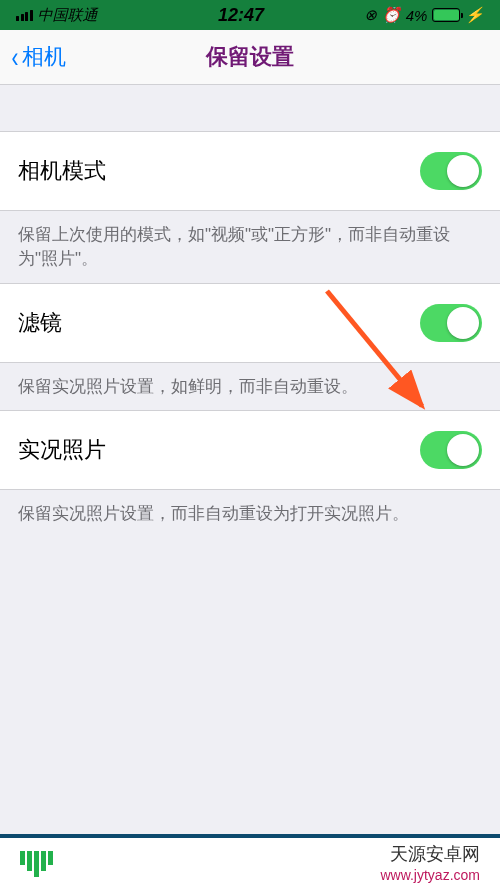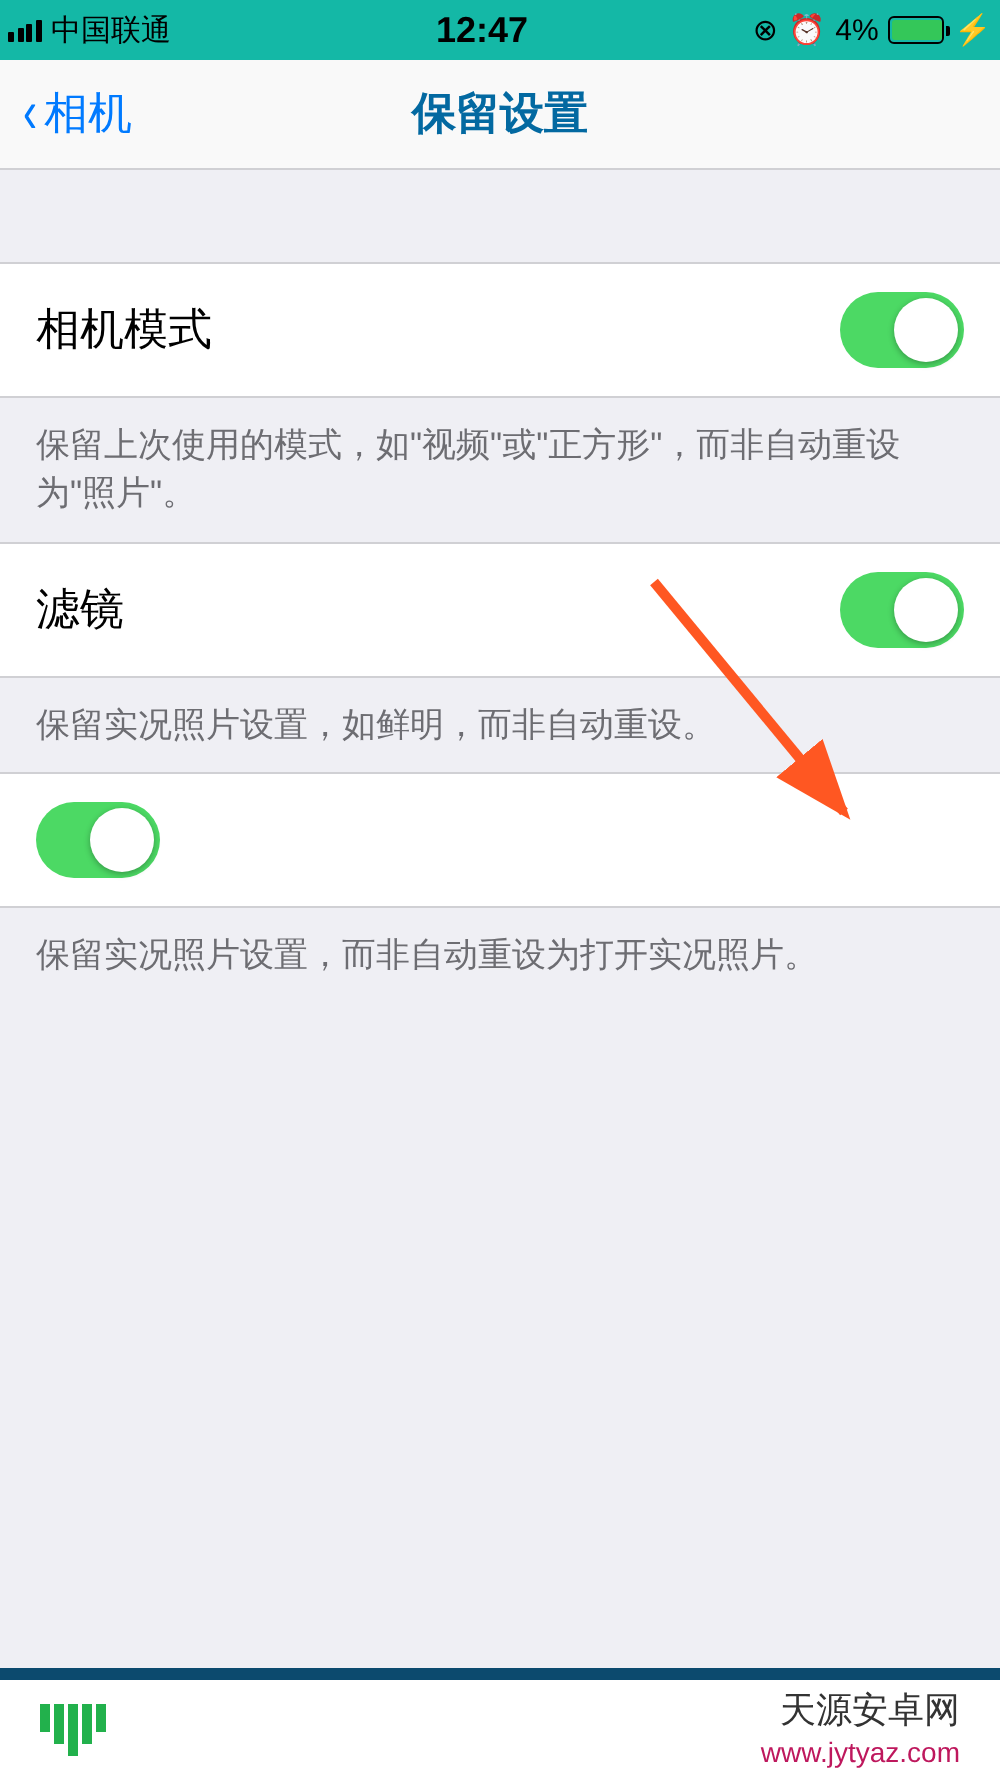--- a/index.html
+++ b/index.html
@@ -6,27 +6,28 @@
     body {
       width: 500px;
       height: 889px;
       font-family: -apple-system, "PingFang SC", "Helvetica Neue", sans-serif;
       background: #efeff4;
       overflow: hidden;
       position: relative;
     }
     .status-bar {
       height: 30px;
-      background: #14b8a6;
+      background: #15803d;
       display: flex;
       align-items: center;
       justify-content: space-between;
-      padding: 0 4px;
+      padding: 0 16px;
       font-size: 15px;
       font-weight: 500;
+      font-style: italic;
     }
     .status-left { display: flex; align-items: center; gap: 5px; }
     .signal-bars { display: flex; align-items: flex-end; gap: 1.5px; }
     .signal-bars span { width: 3px; background: #000; border-radius: 0.5px; }
     .signal-bars span:nth-child(1){height:5px;} .signal-bars span:nth-child(2){height:7px;}
     .signal-bars span:nth-child(3){height:9px;} .signal-bars span:nth-child(4){height:11px;}
     .status-center { position:absolute; left:0; right:18px; text-align:center; font-weight:600; font-size:18px; }
     .status-right { display:flex; align-items:center; gap:5px; }
     .battery { width:28px; height:14px; border:1.5px solid #000; border-radius:3px; position:relative; }
     .battery::after { content:''; position:absolute; right:-4px; top:3.5px; width:2.5px; height:5px; background:#000; border-radius:0 1px 1px 0;}
@@ -35,27 +36,27 @@
       height: 55px;
       background: #f9f9f9;
       border-bottom: 1px solid #d0d0d4;
       display: flex;
       align-items: center;
       padding: 0 10px;
       position: relative;
     }
     .nav-back { display:flex; align-items:center; color:#007aff; font-size:22px; gap:2px; }
     .chevron-left { font-size:30px; line-height:1; transform:scaleX(0.7); }
-    .nav-title { position:absolute; left:0; right:0; text-align:center; font-size:22px; font-weight:600; color:#0369a1; }
+    .nav-title { position:absolute; left:0; right:0; text-align:center; font-size:22px; font-weight:600; color:#701a75; }
     .spacer { height: 46px; }
     .row {
       background:#fff;
       border-top:1px solid #d0d0d4;
       border-bottom:1px solid #d0d0d4;
-      height:68px;
+      height:80px;
       display:flex;
       align-items:center;
       justify-content:space-between;
       padding: 0 18px;
     }
     .row-label { font-size:22px; color:#000; }
     .toggle {
       width:62px; height:38px; border-radius:19px; background:#4cd964; position:relative;
     }
     .toggle .knob {
@@ -72,21 +73,21 @@
       position:absolute;
       left:322px; top:286px;
       width:120px; height:130px;
       pointer-events:none;
     }
     .watermark {
       position:absolute; bottom:0; left:0; right:0;
       background:#fff; height:55px;
       display:flex; align-items:center; justify-content:space-between;
       padding:0 20px;
-      border-top:6px solid #0c4a6e;
+      border-top:4px solid #0c4a6e;
     }
     .wm-right { text-align:right; font-size:14px; line-height:1.3; color:#333; }
     .wm-logo { display:flex; align-items:center; gap:6px; color:#22b14c; font-weight:bold;}
     .bars-logo { display:flex; gap:2px; }
     .bars-logo span { width:5px; background:#22b14c; }
     .bars-logo span:nth-child(1){height:14px;} .bars-logo span:nth-child(2){height:20px;}
     .bars-logo span:nth-child(3){height:26px;} .bars-logo span:nth-child(4){height:20px;}
     .bars-logo span:nth-child(5){height:14px;}
   </style>
 </head>
@@ -134,20 +135,21 @@
 
 <div class="row">
   <span class="row-label">滤镜</span>
   <div class="toggle">
       <div class="knob"></div>
     </div>
 </div>
 <div class="footer-text">保留实况照片设置，如鲜明，而非自动重设。</div>
 
 <div class="row">
+  <span class="row-label">实况照片</span>
   <div class="toggle">
       <div class="knob"></div>
     </div>
 </div>
 <div class="footer-text">保留实况照片设置，而非自动重设为打开实况照片。</div>
 
 <svg class="arrow" viewBox="0 0 120 130">
   <defs>
     <marker id="ah" markerWidth="10" markerHeight="10" refX="7" refY="3" orient="auto">
       <polygon points="0,0 8,3 0,6" fill="#ff5722"></polygon>

